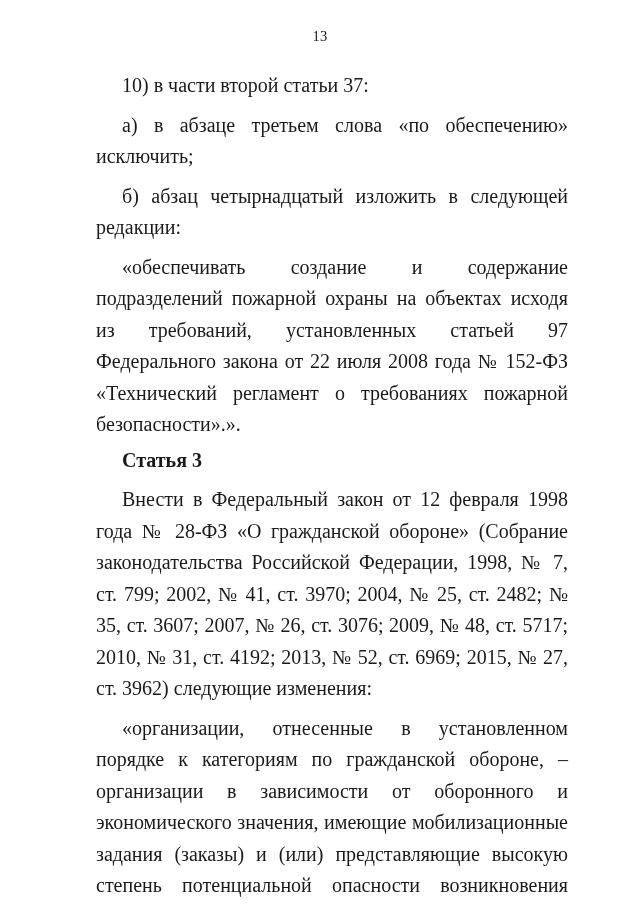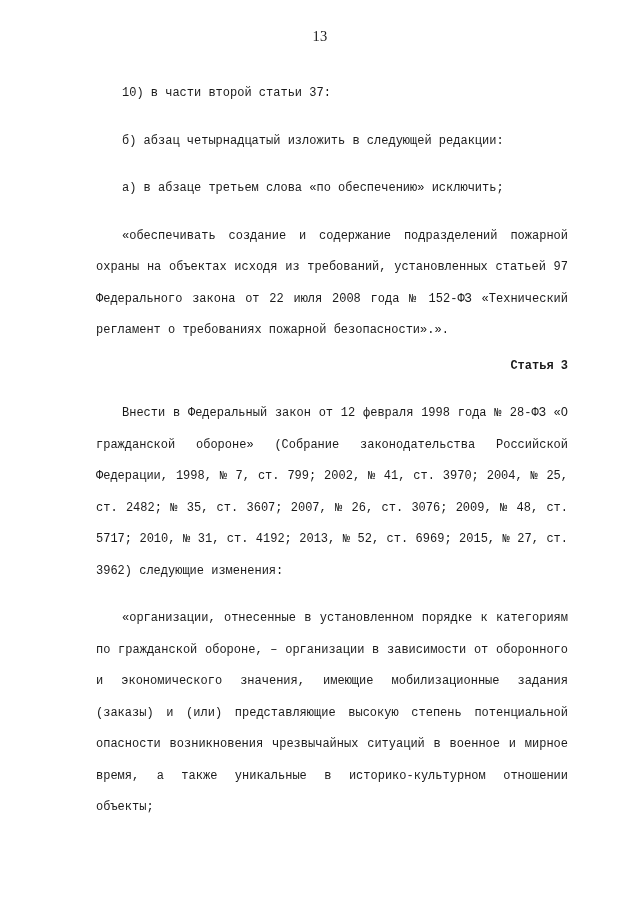--- a/index.html
+++ b/index.html
@@ -31,51 +31,50 @@
     font-size: 14.5px;
     letter-spacing: 0.2px;
   }
   .body-text {
     position: absolute;
     top: 62px;
     left: 96px;
     width: 472px;
   }
   p {
-    margin: 16px 0 0 0;
-    font-size: 12px;
+    margin: 8px 0 0 0;
+    font-size: 20px;
     line-height: 31.5px;
     text-align: justify;
     text-justify: inter-word;
-    font-family: Liberation Mono, monospace;
   }
   p.indent {
     text-indent: 26px;
   }
   .heading {
     font-weight: bold;
-    text-align: right;
+    text-align: left;
     text-indent: 26px;
     margin-top: 4px;
   }
 </style>
 </head>
 <body>
 
 <div class="page">
 
   <div class="page-number">13</div>
 
   <div class="body-text">
 
     <p class="indent">10) в части второй  статьи 37:</p>
 
+    <p class="indent">а) в абзаце третьем слова «по обеспечению» исключить;</p>
+
     <p class="indent">б) абзац четырнадцатый изложить в следующей редакции:</p>
-
-    <p class="indent">а) в абзаце третьем слова «по обеспечению» исключить;</p>
 
     <p class="indent">«обеспечивать создание и содержание подразделений пожарной охраны на объектах исходя из требований, установленных статьей 97 Федерального закона от 22 июля 2008 года № 152-ФЗ «Технический регламент о требованиях пожарной безопасности».».</p>
 
     <p class="heading">Статья 3</p>
 
     <p class="indent">Внести в Федеральный закон от 12 февраля 1998 года № 28-ФЗ «О гражданской обороне» (Собрание законодательства Российской Федерации, 1998, № 7, ст. 799; 2002, № 41, ст. 3970; 2004, № 25, ст. 2482; № 35, ст. 3607; 2007, № 26, ст. 3076; 2009, № 48, ст. 5717; 2010, № 31, ст. 4192; 2013, № 52, ст. 6969; 2015, № 27, ст. 3962) следующие изменения:</p>
 
 
     <p class="indent">«организации, отнесенные в установленном порядке к категориям по гражданской обороне, – организации в зависимости от оборонного и экономического  значения, имеющие мобилизационные задания (заказы) и (или) представляющие высокую степень потенциальной опасности возникновения чрезвычайных ситуаций в военное и мирное время, а также  уникальные в историко-культурном отношении объекты;</p>
 

